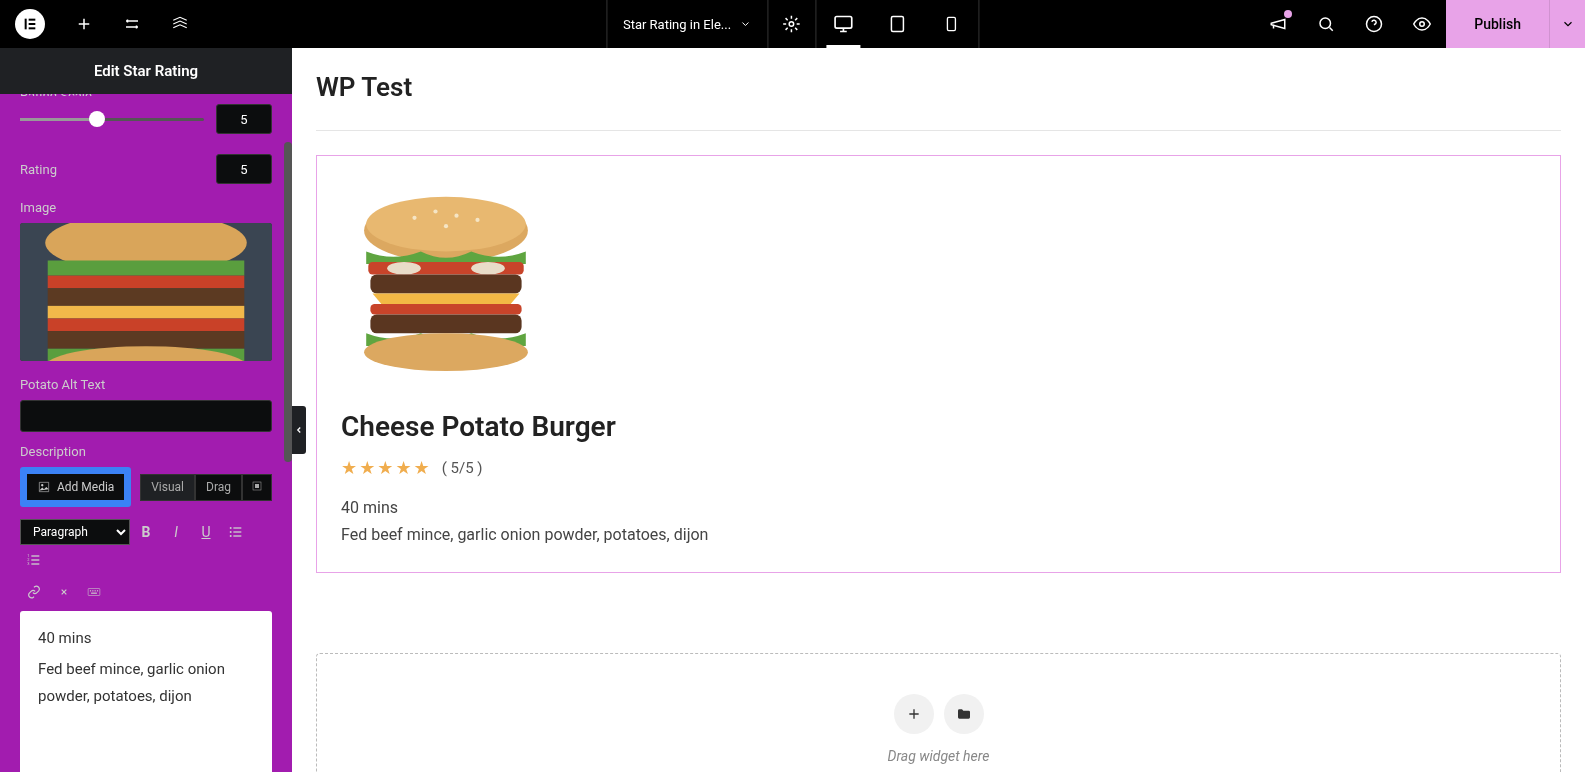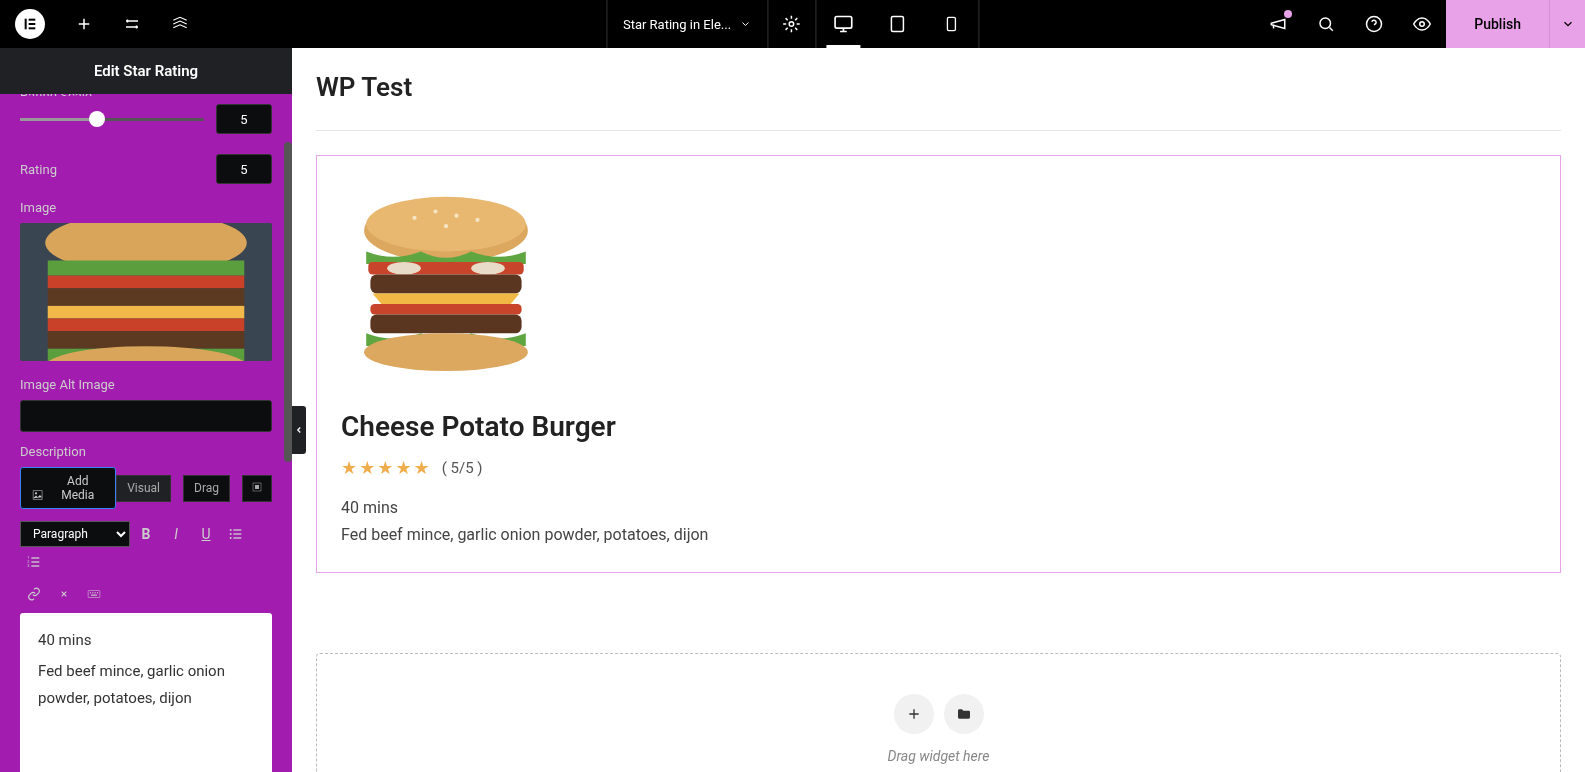--- a/index.html
+++ b/index.html
@@ -30,22 +30,22 @@
 .slider-row{display:flex;align-items:center;gap:12px;margin-bottom:20px}
 .slider-track{flex:1;height:3px;background:#555;border-radius:2px;position:relative;cursor:pointer}
 .slider-fill{position:absolute;left:0;top:0;bottom:0;background:#999;width:42%}
 .slider-thumb{position:absolute;width:16px;height:16px;background:#fff;border-radius:50%;top:50%;left:42%;transform:translate(-50%,-50%);cursor:grab}
 .num-input{width:56px;height:30px;background:#0c0d0e;border:1px solid #333;color:#fff;text-align:center;font-size:13px;border-radius:3px}
 .text-input{width:100%;height:32px;background:#0c0d0e;border:1px solid #333;color:#fff;padding:0 10px;font-size:13px;border-radius:3px}
 .image-preview{width:100%;height:138px;background:#333;border-radius:3px;margin-bottom:16px;overflow:hidden;position:relative}
 .burger-img{width:100%;height:100%;display:flex;align-items:center;justify-content:center}
 .section-gap{margin-bottom:12px}
 .media-toolbar{display:flex;justify-content:space-between;align-items:center;margin-bottom:6px}
-.add-media-btn{background:#0c0d0e;border:1px solid #3b82f6;color:#ccc;padding:6px 10px;font-size:12px;border-radius:3px;cursor:pointer;display:flex;align-items:flex-end;gap:6px}
-.editor-tabs{display:flex;gap:12px}
+.add-media-btn{background:#0c0d0e;border:7px solid #3b82f6;color:#ccc;padding:6px 10px;font-size:12px;border-radius:3px;cursor:pointer;display:flex;align-items:flex-start;gap:6px}
+.editor-tabs{display:flex;gap:0}
 .editor-tab{background:#0c0d0e;border:1px solid #333;color:#aaa;padding:5px 10px;font-size:12px;cursor:pointer}
 .editor-tab.active{background:#1f2124}
 .wysiwyg-toolbar{display:flex;gap:2px;padding:6px 0;flex-wrap:wrap}
 .format-select{background:#0c0d0e;border:1px solid #555;color:#fff;padding:4px 8px;font-size:12px;width:110px;height:26px}
 .tb-btn{width:28px;height:26px;display:flex;align-items:center;justify-content:center;cursor:pointer;color:#ccc;font-size:14px}
 .tb-btn.bold{font-weight:bold}
 .tb-btn.italic{font-style:italic}
 .tb-btn.underline{text-decoration:underline}
 .editor-area{background:#fff;color:#333;min-height:200px;padding:14px 18px;font-family:Georgia,serif;font-size:15px;line-height:1.8;border-radius:3px}
 .editor-area p{margin-bottom:4px}
@@ -202,21 +202,21 @@
               <rect x="22" y="90" width="156" height="10" fill="#c94128"></rect>
               <rect x="22" y="100" width="156" height="14" fill="#5c3a22"></rect>
               <rect x="22" y="114" width="156" height="10" fill="#5a9e3e"></rect>
               <ellipse cx="100" cy="128" rx="80" ry="16" fill="#d9a55a"></ellipse>
             </svg>
           </div>
         </div>
       </div>
 
       <div class="section-gap">
-        <span class="field-label-block">Image Alt Image</span>
+        <span class="field-label-block">Potato Alt Text</span>
         <input class="text-input" value="" style="">
       </div>
 
       <div class="section-gap">
         <span class="field-label-block">Description</span>
         <div class="media-toolbar">
           <button class="add-media-btn">
             <svg width="14" height="14" viewBox="0 0 24 24" fill="currentColor">
                 <path d="M4 4h16v16H4z" fill="none" stroke="currentColor"></path>
                 <circle cx="9" cy="9" r="2"></circle>

